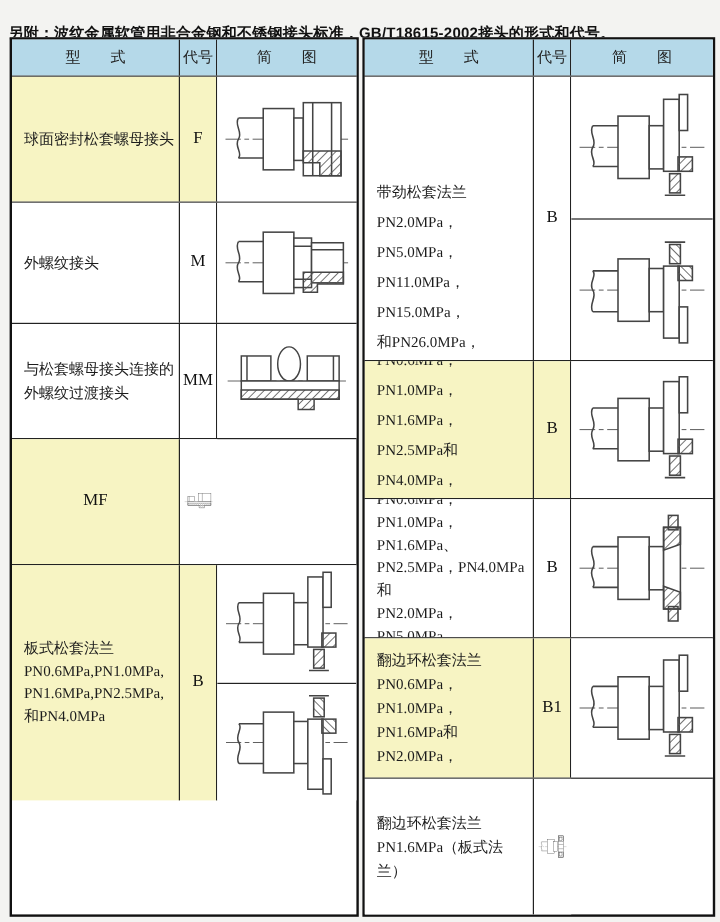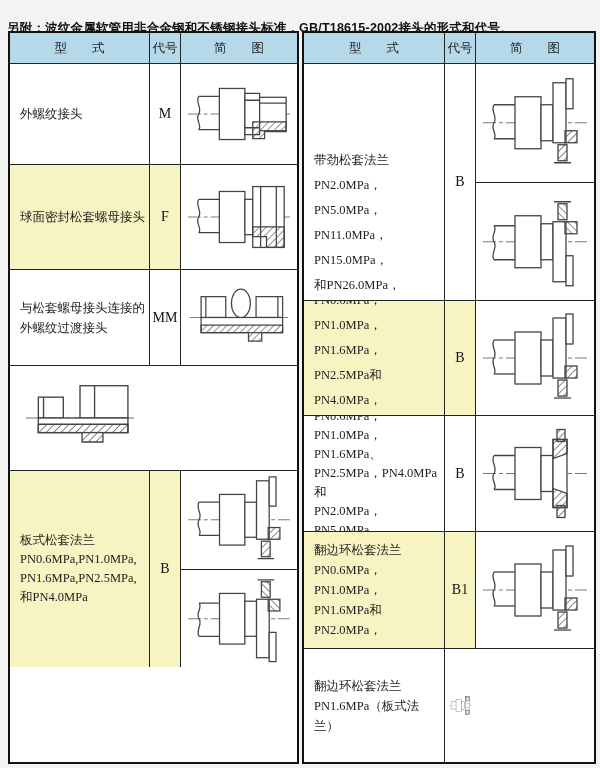--- a/index.html
+++ b/index.html
@@ -208,57 +208,58 @@
           <span>型　　式</span>
         </div>
       <div class="cell">
           <span>代号</span>
         </div>
       <div class="cell">
           <span>简　　图</span>
         </div>
     </div>
 
+    <div class="row" style="height:104px">
+      <div class="cell type hl">
+          <span>球面密封松套螺母接头</span>
+        </div>
+      <div class="cell code hl">F</div>
+      <div class="cell diag">
+        <svg viewBox="0 0 112 96">
+            <use href="#sym-f"></use>
+          </svg>
+      </div>
+    </div>
+
     <div class="row" style="height:100px">
       <div class="cell type">
           <span>外螺纹接头</span>
         </div>
       <div class="cell code">M</div>
       <div class="cell diag">
         <svg viewBox="0 0 112 96">
             <use href="#sym-m"></use>
           </svg>
       </div>
     </div>
 
-    <div class="row" style="height:104px">
-      <div class="cell type hl">
-          <span>球面密封松套螺母接头</span>
-        </div>
-      <div class="cell code hl">F</div>
-      <div class="cell diag">
-        <svg viewBox="0 0 112 96">
-            <use href="#sym-f"></use>
-          </svg>
-      </div>
-    </div>
-
     <div class="row" style="height:95px">
       <div class="cell type">
           <span>与松套螺母接头连接的外螺纹过渡接头</span>
         </div>
       <div class="cell code">MM</div>
       <div class="cell diag">
         <svg viewBox="0 0 112 96">
             <use href="#sym-mm"></use>
           </svg>
       </div>
     </div>
 
     <div class="row" style="height:104px">
+      <div class="cell code hl">MF</div>
       <div class="cell diag">
         <svg viewBox="0 0 112 96">
             <use href="#sym-mf"></use>
           </svg>
       </div>
     </div>
 
 
     <div class="row" style="height:196px">
       <div class="cell type hl tight">

